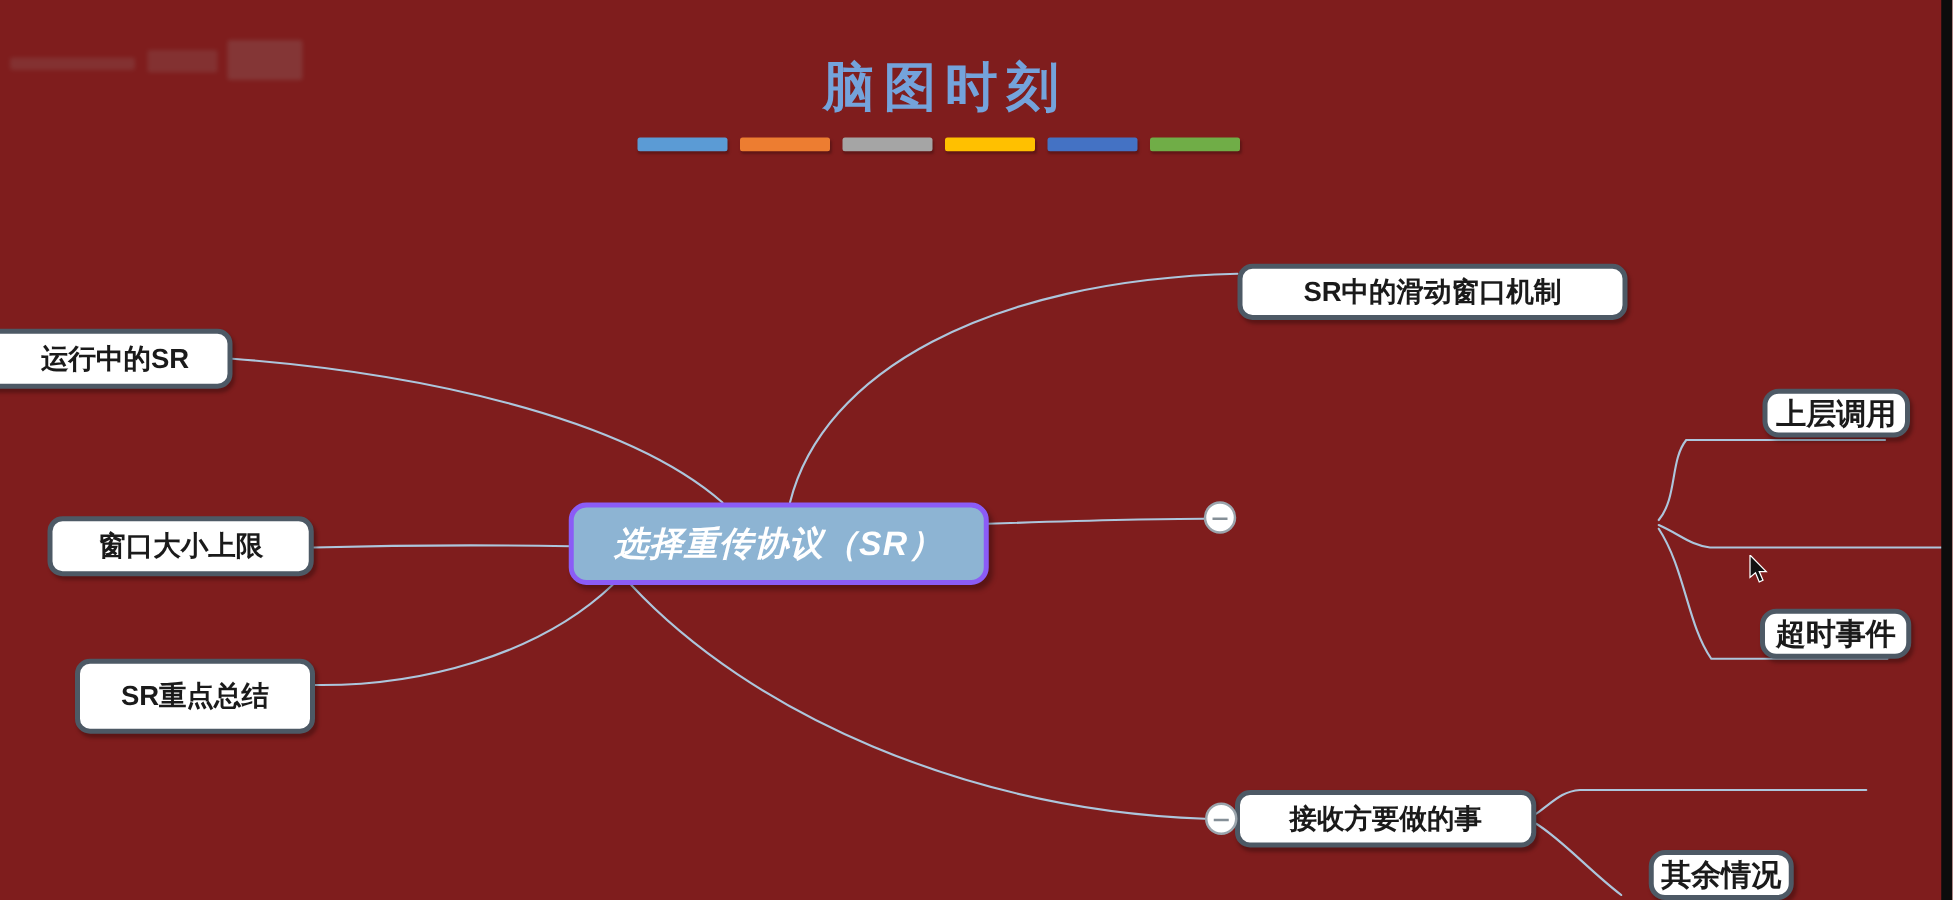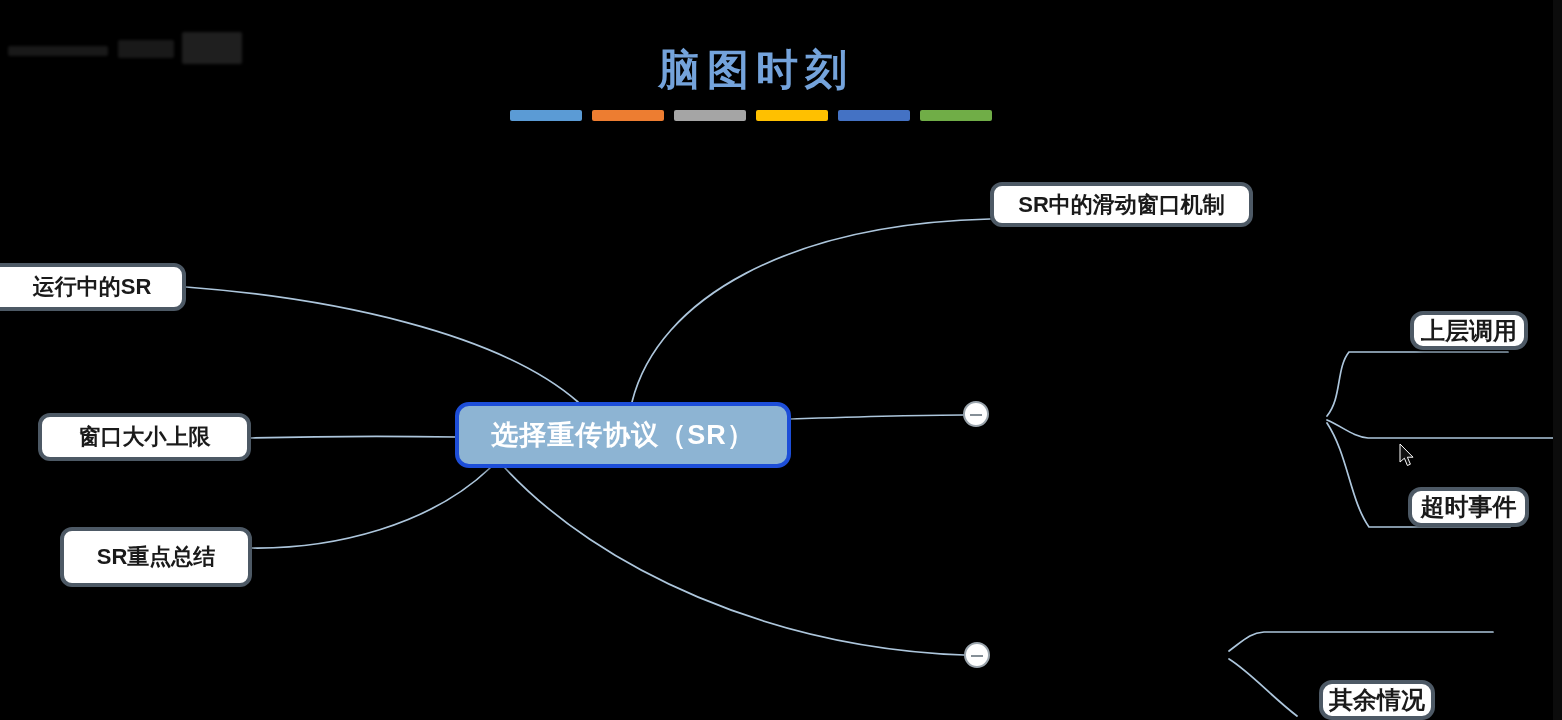--- a/index.html
+++ b/index.html
@@ -1,17 +1,17 @@
 <!DOCTYPE html>
 <html><head>
 <meta charset="utf-8">
 <style>
   html,body{margin:0;padding:0;background:#fff;}
   #stage{
-    position:relative;width:1562px;height:720px;background:#000000;
+    position:relative;width:1562px;height:720px;background:#7f1d1d;
     overflow:hidden;font-family:"Liberation Sans",sans-serif;
   }
   
   #page-title{
     position:absolute;left:658px;top:42px;width:260px;
     font-family:"DejaVu Serif","Liberation Serif",serif;
     font-size:42px;font-weight:bold;color:#74a3db;letter-spacing:7px;
     white-space:nowrap;
   }
   #decor-bars{position:absolute;left:510px;top:110px;display:flex;gap:10px;}
@@ -26,30 +26,31 @@
   
   .node{
     position:absolute;display:flex;align-items:center;justify-content:center;
     background:#fff;border:4px solid #4d5965;border-radius:12px;
     box-shadow:2px 3px 3px rgba(0,0,0,.28);
     color:#1a1a1a;font-weight:bold;white-space:nowrap;box-sizing:border-box;
   }
   .branch{font-size:22px;}
   .leaf{font-size:24px;border-width:4px;border-radius:13px;margin-left:20px;}
   #node-central{
-    background:#8db4d3;border:4px solid #1d4ed8;border-radius:14px;
+    background:#8db4d3;border:4px solid #8b5cf6;border-radius:14px;
     color:#ffffff;font-size:27px;letter-spacing:1px;
     box-shadow:3px 4px 4px rgba(0,0,0,.3);
+    font-style:italic;
   }
   
   #node-running      {left:-30px; top:263px; width:216px; height:48px; padding-left:28px;}
   #node-window-limit {left:38px;  top:413px; width:213px; height:48px;text-align:center;}
   #node-sr-summary   {left:60px;  top:527px; width:192px; height:60px;}
   #node-central      {left:455px; top:402px; width:336px; height:66px;}
-  #node-sliding      {left:990px; top:182px; width:263px; height:45px;}
+  #node-sliding      {left:990px; top:211px; width:312px; height:45px;}
   #node-sender       {left:988px; top:399px; width:338px; height:44px;}
   #node-receiver     {left:988px; top:632px; width:241px; height:46px;}
   #leaf-upper        {left:1390px;top:311px; width:118px; height:39px;}
   #leaf-ack          {left:1392px;top:397px; width:161px; height:41px;}
   #leaf-timeout      {left:1388px;top:487px; width:121px; height:40px;}
   #leaf-frames       {left:1294px;top:593px; width:227px; height:39px;}
   #leaf-other        {left:1299px;top:680px; width:116px; height:40px;}
   
   .collapse{
     position:absolute;width:26px;height:26px;border-radius:50%;
@@ -106,20 +107,21 @@
     </g>
   </svg>
 
   <div class="node" id="node-central">选择重传协议（SR）</div>
 
   <div class="node branch" id="node-running">运行中的SR</div>
   <div class="node branch" id="node-window-limit">窗口大小上限</div>
   <div class="node branch" id="node-sr-summary">SR重点总结</div>
 
   <div class="node branch" id="node-sliding">SR中的滑动窗口机制</div>
+  <div class="node branch" id="node-receiver">接收方要做的事</div>
 
   <div class="collapse" id="collapse-sender"></div>
   <div class="collapse" id="collapse-receiver"></div>
 
   <div class="node leaf" id="leaf-upper">上层调用</div>
   <div class="node leaf" id="leaf-timeout">超时事件</div>
 
   <div class="node leaf" id="leaf-other">其余情况</div>
 
   <svg id="cursor" width="18" height="24" viewBox="0 0 18 24">

